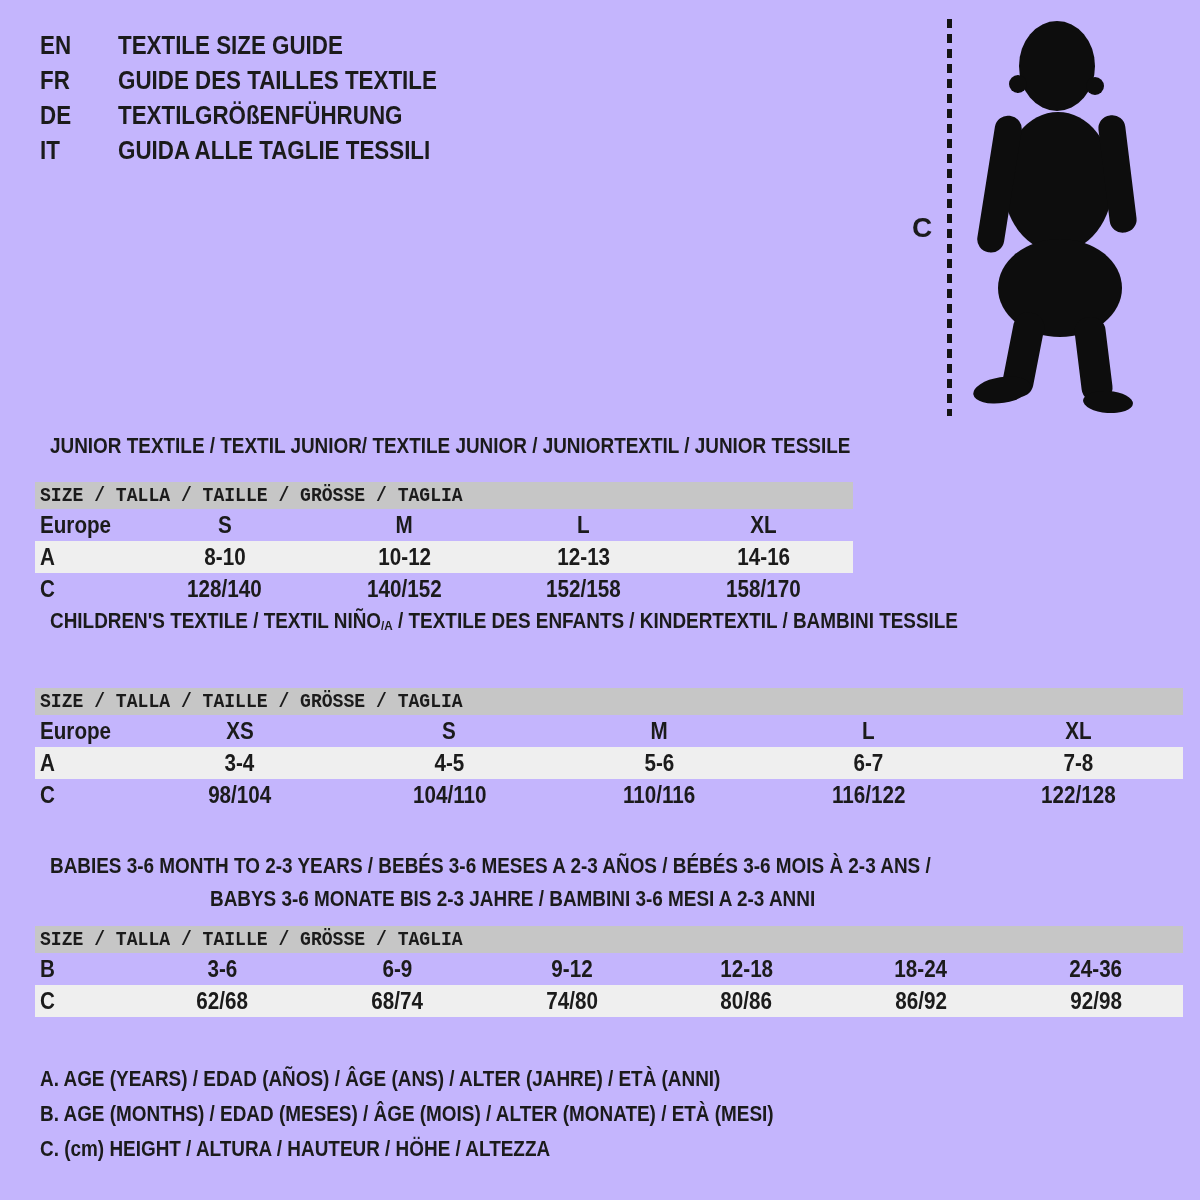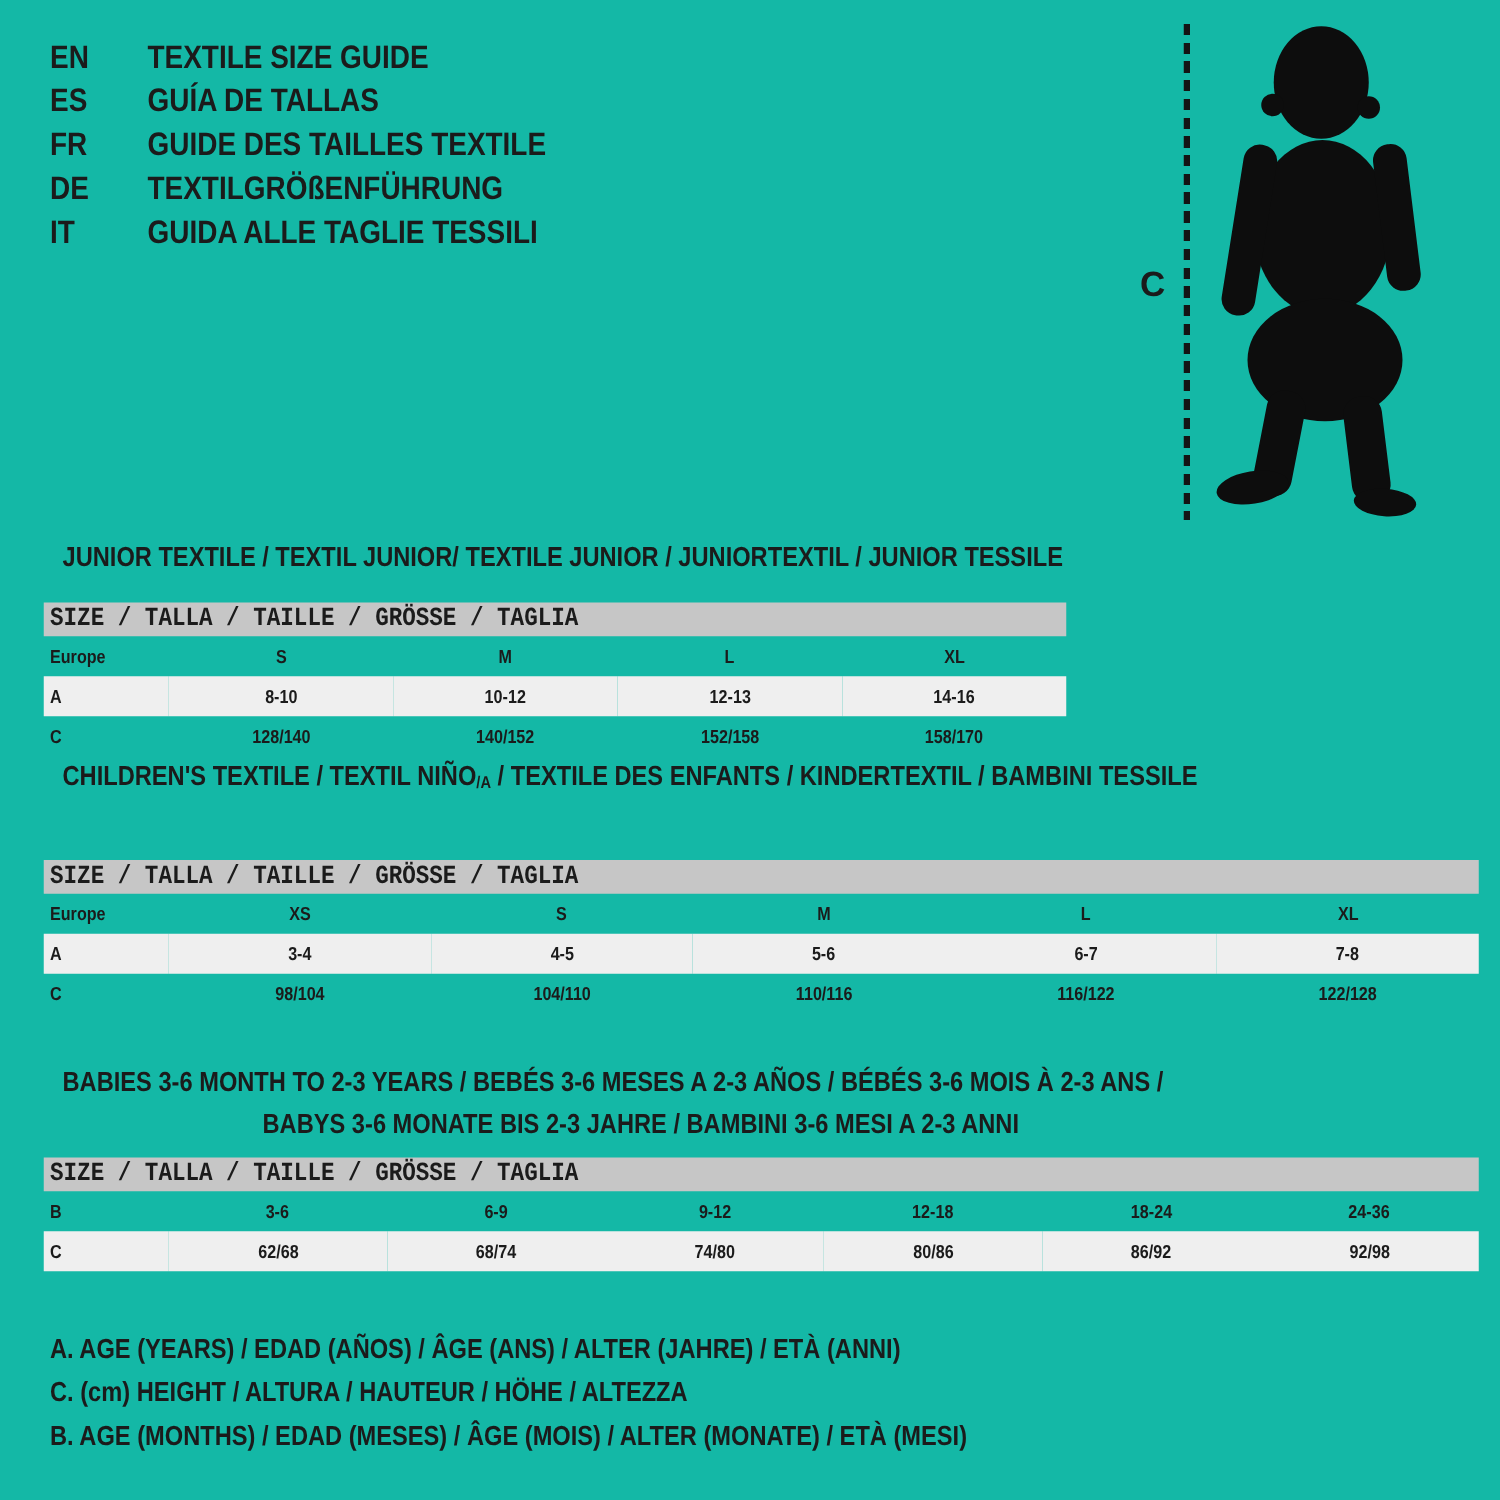--- a/index.html
+++ b/index.html
@@ -1,17 +1,17 @@
 <!DOCTYPE html>
 <html><head>
 <meta charset="utf-8">
 <style>
   html,body { margin:0; padding:0; background:#fff; }
   .page {
-    position:relative; width:1200px; height:1200px; background:#14b8a6;
+    position:relative; width:1200px; height:1200px; background:#c4b5fd;
     font-family:"Liberation Sans", sans-serif; color:#1b1b1b; overflow:hidden;
   }
   
   .cond  { display:inline-block; transform:scaleX(0.86); transform-origin:0 50%; white-space:nowrap; }
   .condc { display:inline-block; transform:scaleX(0.86); transform-origin:50% 50%; white-space:nowrap; }
 
   
   .langs { position:absolute; left:40px; top:30px; }
   .lang-row { position:relative; height:35px; width:760px; }
   .lang-code, .lang-title { position:absolute; top:0; font-size:26px; font-weight:bold; line-height:30px; }
@@ -36,41 +36,37 @@
   
   .tbl { position:absolute; left:35px; }
   .t1 { top:482px; width:818px; }
   .t2 { top:688px; width:1148px; }
   .t3 { top:926px; width:1148px; }
   .size-band {
     height:27px; line-height:27px; background:#c6c6c6;
     font-size:21px; font-weight:bold; padding-left:5px;font-family:Liberation Mono, monospace;
   }
   table { border-collapse:collapse; table-layout:fixed; width:100%; }
-  td { height:32px; font-size:15px; font-weight:bold; text-align:center; padding:0; vertical-align:middle;margin-top:24px; }
+  td { height:32px; font-size:24px; font-weight:bold; text-align:center; padding:0; vertical-align:middle;margin-top:24px; }
   td.lbl { text-align:left; padding-left:5px; }
   tr.stripe { background:#efefef; }
 
   
   .legend { position:absolute; left:40px; top:1064px; }
   .legend-line { height:35px; font-size:22px; font-weight:bold; line-height:30px; }
 </style>
 </head>
 <body>
 
 <div class="page">
 
   <div class="langs">
     <div class="lang-row">
       <span class="lang-code cond">EN</span>
       <span class="lang-title cond">TEXTILE SIZE GUIDE</span>
-    </div>
-    <div class="lang-row">
-      <span class="lang-code cond">ES</span>
-      <span class="lang-title cond">GUÍA DE TALLAS</span>
     </div>
     <div class="lang-row">
       <span class="lang-code cond">FR</span>
       <span class="lang-title cond">GUIDE DES TAILLES TEXTILE</span>
     </div>
     <div class="lang-row">
       <span class="lang-code cond">DE</span>
       <span class="lang-title cond">TEXTILGRÖßENFÜHRUNG</span>
     </div>
     <div class="lang-row">
@@ -217,17 +213,17 @@
         <td><span class="condc">80/86</span></td>
         <td><span class="condc">86/92</span></td>
         <td><span class="condc">92/98</span></td>
       </tr>
     </tbody>
       </table>
   </div>
 
   <div class="legend">
     <div class="legend-line"><span class="cond">A. AGE (YEARS) / EDAD (AÑOS) / ÂGE (ANS) / ALTER (JAHRE) / ETÀ (ANNI)</span></div>
+    <div class="legend-line"><span class="cond">B. AGE (MONTHS) / EDAD (MESES) / ÂGE (MOIS) / ALTER (MONATE) / ETÀ (MESI)</span></div>
     <div class="legend-line"><span class="cond">C. (cm) HEIGHT / ALTURA / HAUTEUR / HÖHE / ALTEZZA</span></div>
-    <div class="legend-line"><span class="cond">B. AGE (MONTHS) / EDAD (MESES) / ÂGE (MOIS) / ALTER (MONATE) / ETÀ (MESI)</span></div>
   </div>
 
 </div>
 
 </body></html>

